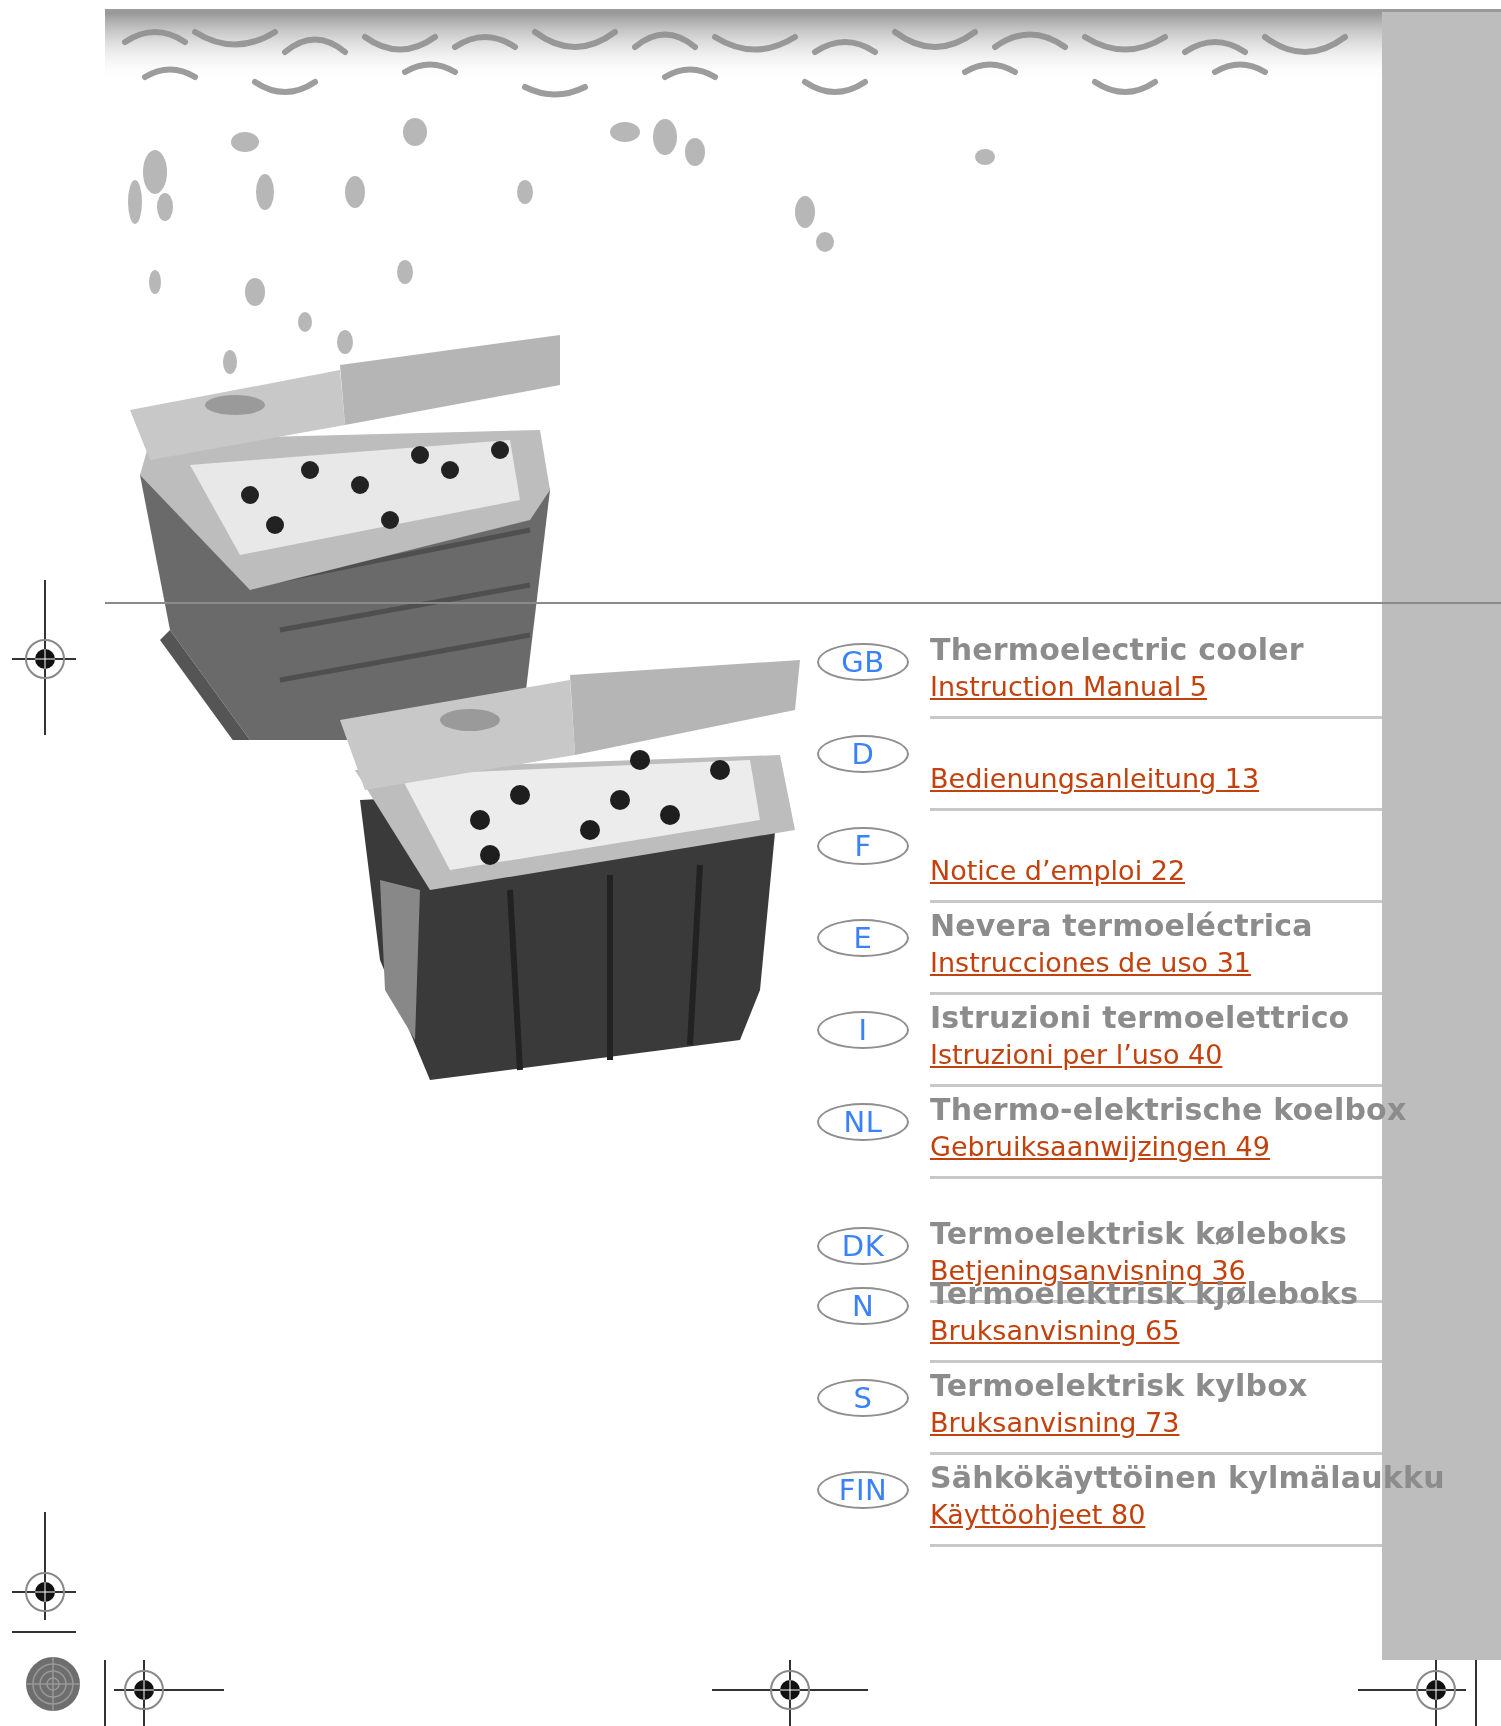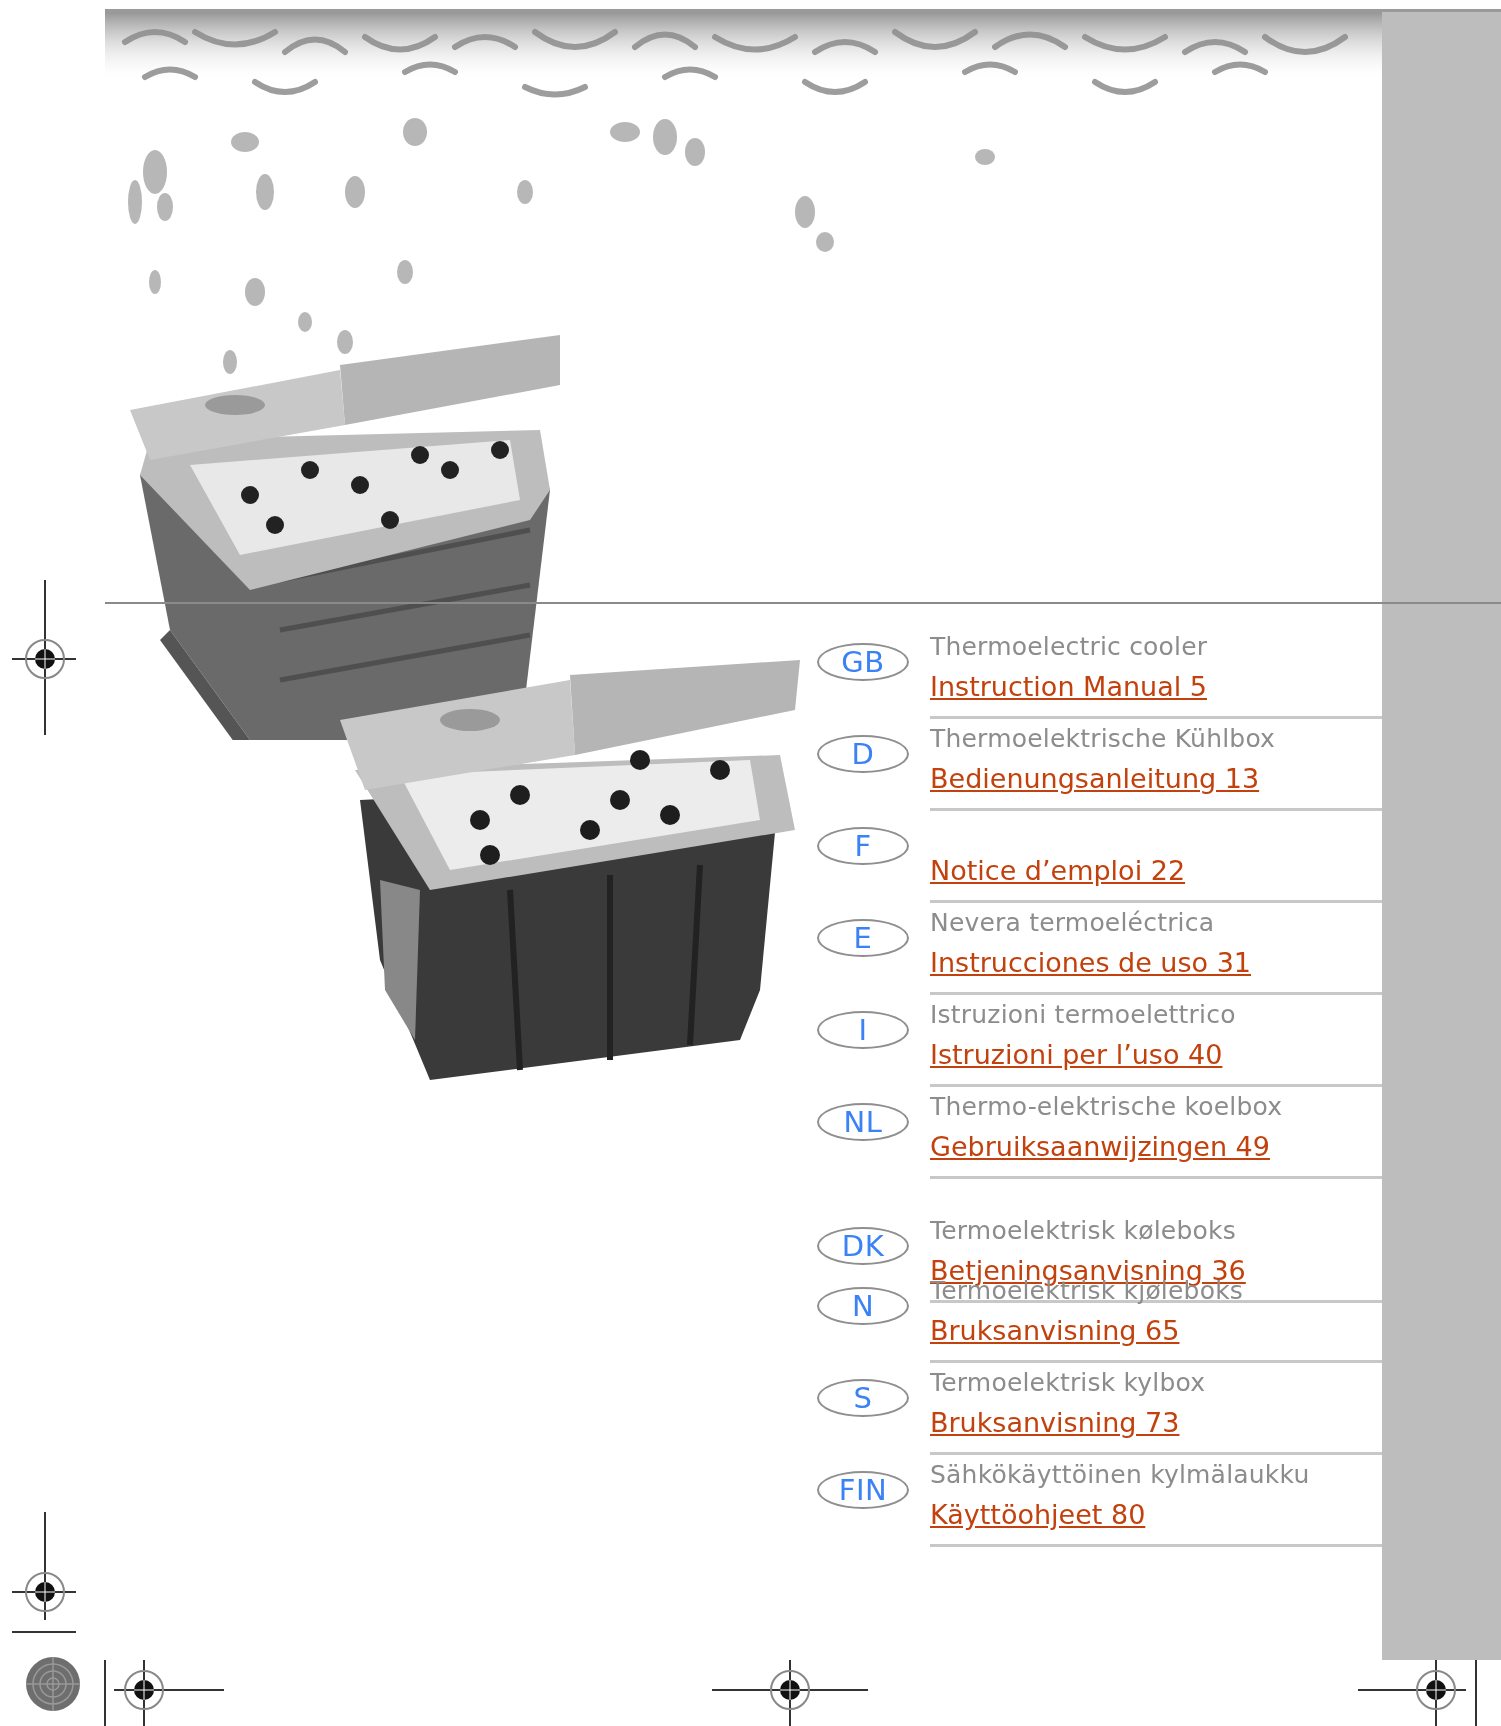--- a/index.html
+++ b/index.html
@@ -19,21 +19,21 @@
   .lang-row { position: absolute; left: 0; width: 582px; height: 92px; }
   .badge {
     position: absolute; left: 17px; top: 13px; width: 92px; height: 38px;
     border: 2px solid #8f8f8f; border-radius: 50%;
     display: flex; align-items: center; justify-content: center;
     font-size: 29px; color: #3b82f6; letter-spacing: 0.5px;
     box-sizing: border-box;
   }
   .title {
     position: absolute; left: 130px; top: 2px; white-space: nowrap;
-    font-size: 25px; font-weight: normal; color: #8c8c8c; letter-spacing: 0.2px;
+    font-size: 30px; font-weight: bold; color: #8c8c8c; letter-spacing: 0.2px;
   }
   .subtitle {
     position: absolute; left: 130px; top: 41px; white-space: nowrap;
     font-size: 27px; color: #c2410c; text-decoration: underline;
   }
   .sep {
     position: absolute; left: 130px; top: 86px; width: 452px; height: 3px; background: #c8c8c8;
   }
   .reg { position: absolute; }
   .line { position: absolute; background: #333; }
@@ -156,21 +156,20 @@
 
 <div class="abs lang-list">
   <div class="lang-row" style="top:0px">
     <div class="badge">GB</div>
     <div class="title">Thermoelectric cooler</div>
     <div class="subtitle">Instruction Manual 5</div>
     <div class="sep"></div>
   </div>
   <div class="lang-row" style="top:92px">
     <div class="badge">D</div>
-    <div class="title">Thermoelektrische Kühlbox</div>
     <div class="subtitle">Bedienungsanleitung 13</div>
     <div class="sep"></div>
   </div>
   <div class="lang-row" style="top:184px">
     <div class="badge">F</div>
     <div class="subtitle">Notice d’emploi 22</div>
     <div class="sep"></div>
   </div>
   <div class="lang-row" style="top:276px">
     <div class="badge">E</div>

